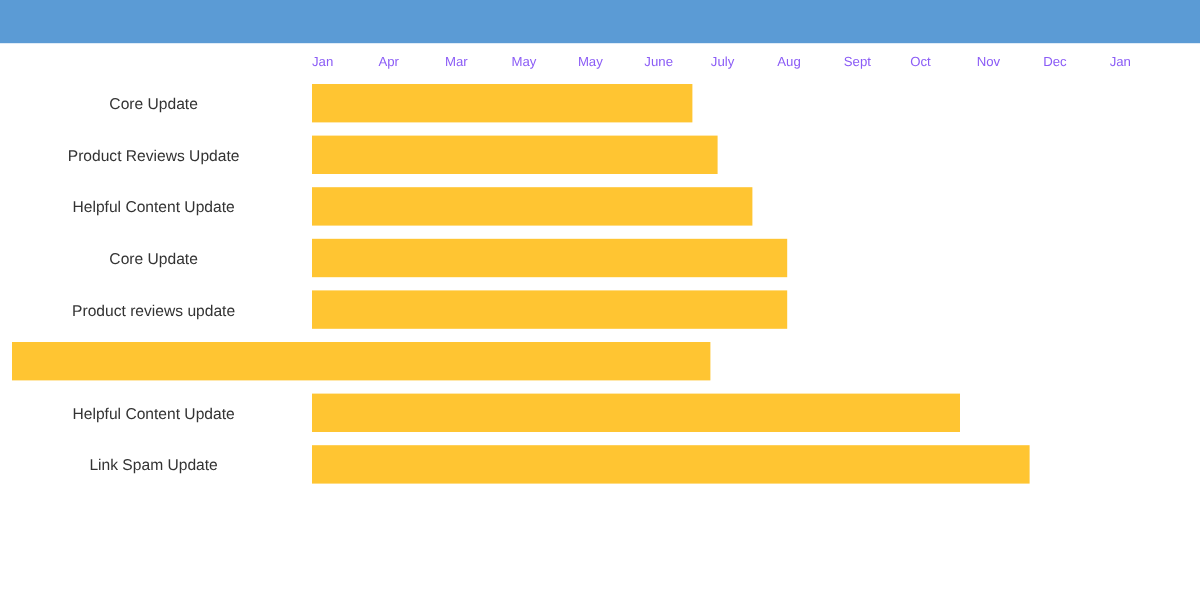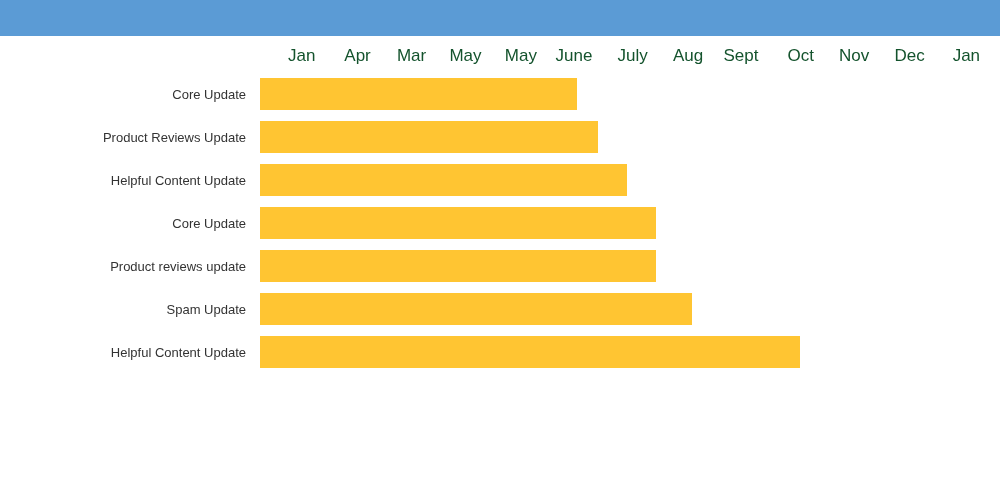--- a/index.html
+++ b/index.html
@@ -23,37 +23,37 @@
     .chart-area {
       padding: 10px 20px 10px 10px;
     }
     .month-axis {
       display: flex;
       margin-left: 250px;
       margin-bottom: 8px;
     }
     .month-label {
       flex: 1;
-      text-align: right;
-      font-size: 17px;
-      color: #14532d;
+      text-align: left;
+      font-size: 11px;
+      color: #8b5cf6;
     }
     .chart-rows {
       display: flex;
       flex-direction: column;
       gap: 3px;
     }
     .chart-row {
       display: flex;
       align-items: center;
       height: 40px;
     }
     .row-label {
       width: 250px;
-      text-align: right;
+      text-align: center;
       padding-right: 14px;
       font-size: 13px;
       color: #333;
       flex-shrink: 0;
     }
     .bar-container {
       flex: 1;
       height: 32px;
       position: relative;
     }
@@ -115,26 +115,31 @@
             <div class="bar" style="width: 55%; background: rgb(255, 197, 50);"></div>
           </div>
         </div>
         <div class="chart-row">
           <div class="row-label">Product reviews update</div>
           <div class="bar-container">
             <div class="bar" style="width: 55%; background: rgb(255, 197, 50);"></div>
           </div>
         </div>
         <div class="chart-row">
-          <div class="row-label">Spam Update</div>
           <div class="bar-container">
             <div class="bar" style="width: 60%; background: rgb(255, 197, 50);"></div>
           </div>
         </div>
         <div class="chart-row">
           <div class="row-label">Helpful Content Update</div>
           <div class="bar-container">
             <div class="bar" style="width: 75%; background: rgb(255, 197, 50);"></div>
           </div>
         </div>
+        <div class="chart-row">
+          <div class="row-label">Link Spam Update</div>
+          <div class="bar-container">
+            <div class="bar" style="width: 83%; background: rgb(255, 197, 50);"></div>
+          </div>
+        </div>
       </div>
   </div>
 </div>
 
 </body></html>

